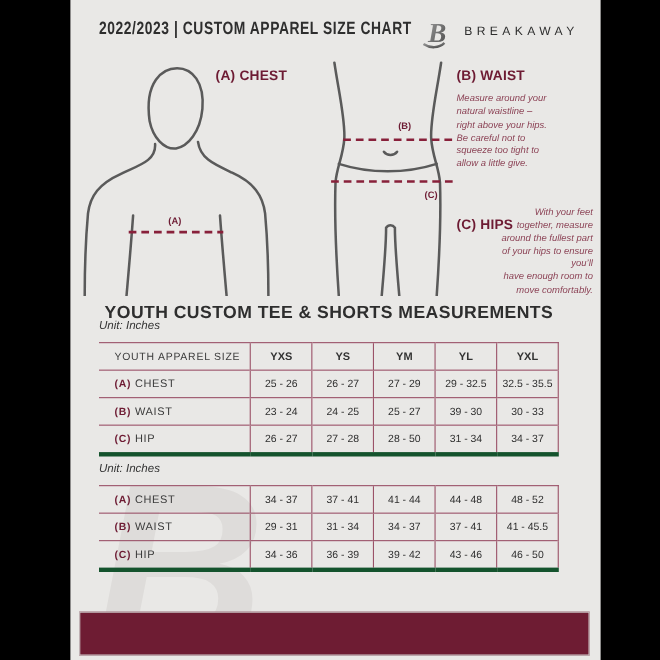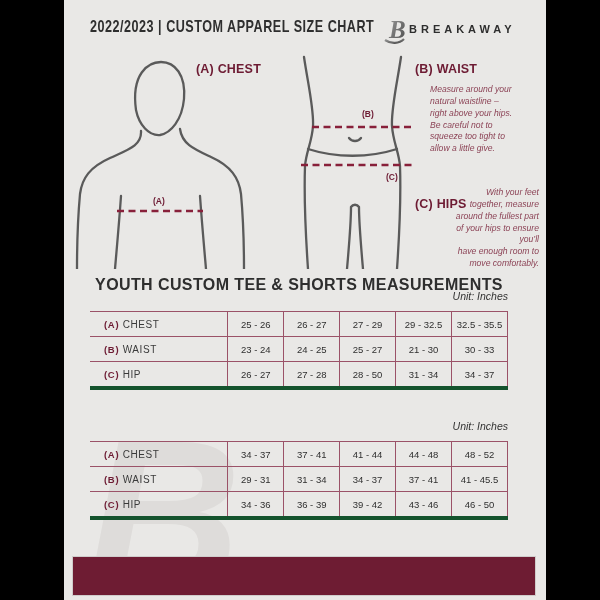--- a/index.html
+++ b/index.html
@@ -12,47 +12,47 @@
     background:#e9e8e6;overflow:hidden;
   }
   
   .hdr-title{
     position:absolute;left:26px;top:17px;
     font-size:15px;font-weight:bold;color:#2e2e2e;letter-spacing:.6px;
     transform:scale(.84,1.08);transform-origin:left top;white-space:nowrap;
   }
   .logo{position:absolute;left:316px;top:12px;width:30px;height:34px;}
   .brand{
-    position:absolute;left:345px;top:23px;
-    font-size:11px;font-weight:bold;color:#2e2e2e;letter-spacing:4px;white-space:nowrap;
+    position:absolute;left:358px;top:23px;
+    font-size:11px;font-weight:normal;color:#2e2e2e;letter-spacing:4px;white-space:nowrap;
   }
   
   .fig{position:absolute;}
   #fig-torso{left:8px;top:54px;}
   #fig-hips{left:216px;top:54px;}
   .guide-head{
     position:absolute;font-size:12.5px;font-weight:bold;color:#6d1b33;letter-spacing:.2px;
   }
   .guide-body{
     position:absolute;font-size:8.6px;font-style:italic;color:#8c4356;
     line-height:1.38;white-space:pre-line;
   }
   #chest-head{left:132px;top:62px;}
   #chest-body{left:132px;top:84px;width:112px;}
   #waist-head{left:351px;top:62px;}
-  #waist-body{left:366px;top:84px;width:120px;}
+  #waist-body{left:351px;top:84px;width:120px;}
   #hips-head{left:351px;top:165px;margin-top:32px;}
   #hips-body{left:351px;top:187px;width:124px;text-align:right;}
   
   .sect-title{
     position:absolute;left:26px;width:418px;text-align:center;
     font-size:16px;font-weight:bold;color:#2e2e2e;letter-spacing:.4px;
   }
   .sect-unit{
-    position:absolute;left:26px;width:418px;text-align:right;
+    position:absolute;left:26px;width:418px;text-align:left;
     font-size:10.5px;font-style:italic;color:#333;
   }
   .size-table{
     position:absolute;left:26px;width:418px;
     border-collapse:collapse;table-layout:fixed;z-index:1;
   }
   .size-table td{
     height:22px;border-top:1px solid #9b5268;
     font-size:9.5px;color:#2f2f2f;text-align:center;vertical-align:middle;
     background:transparent;
@@ -147,34 +147,42 @@
   <table id="youth-table" class="size-table">
     <colgroup>
         <col class="c0">
         <col class="cv">
         <col class="cv">
         <col class="cv">
         <col class="cv">
         <col class="cv">
       </colgroup>
     <tbody>
+        <tr>
+      <td class="lbl">YOUTH APPAREL SIZE</td>
+      <td class="val szh">YXS</td>
+      <td class="val szh">YS</td>
+      <td class="val szh">YM</td>
+      <td class="val szh">YL</td>
+      <td class="val szh">YXL</td>
+    </tr>
     <tr>
       <td class="lbl"><span class="row-prefix">(A)</span> <span class="row-label">CHEST</span></td>
       <td class="val">25 - 26</td>
       <td class="val">26 - 27</td>
       <td class="val">27 - 29</td>
       <td class="val">29 - 32.5</td>
       <td class="val">32.5 - 35.5</td>
     </tr>
     <tr>
       <td class="lbl"><span class="row-prefix">(B)</span> <span class="row-label">WAIST</span></td>
       <td class="val">23 - 24</td>
       <td class="val">24 - 25</td>
       <td class="val">25 - 27</td>
-      <td class="val">21 - 30</td>
+      <td class="val">39 - 30</td>
       <td class="val">30 - 33</td>
     </tr>
     <tr>
       <td class="lbl"><span class="row-prefix">(C)</span> <span class="row-label">HIP</span></td>
       <td class="val">26 - 27</td>
       <td class="val">27 - 28</td>
       <td class="val">28 - 50</td>
       <td class="val">31 - 34</td>
       <td class="val">34 - 37</td>
     </tr>

